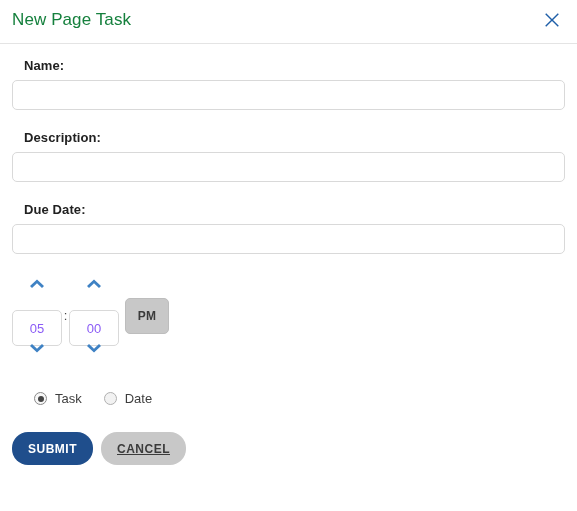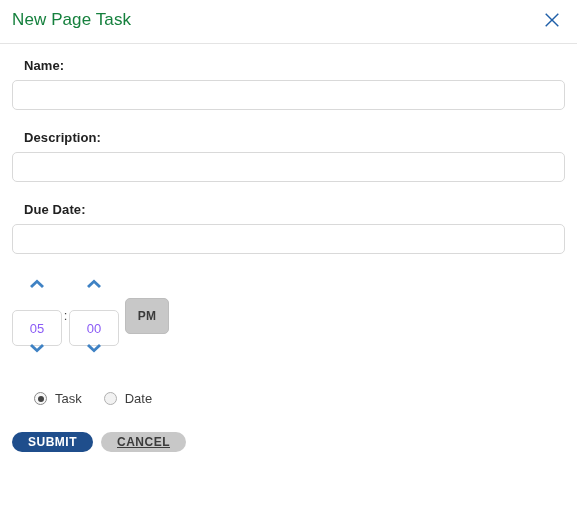--- a/index.html
+++ b/index.html
@@ -207,21 +207,21 @@
     color: #3d3d3d;
   }
 
   
   .button-row {
     display: flex;
     align-items: center;
     margin-top: 26px;
   }
   .btn {
-    height: 20px;
+    height: 33px;
     padding: 0 16px;
     box-sizing: border-box;
     border: none;
     border-radius: 16px;
     font-family: "Liberation Sans", sans-serif;
     font-size: 12px;
     font-weight: bold;
     letter-spacing: 0.5px;
     cursor: pointer;
   }

